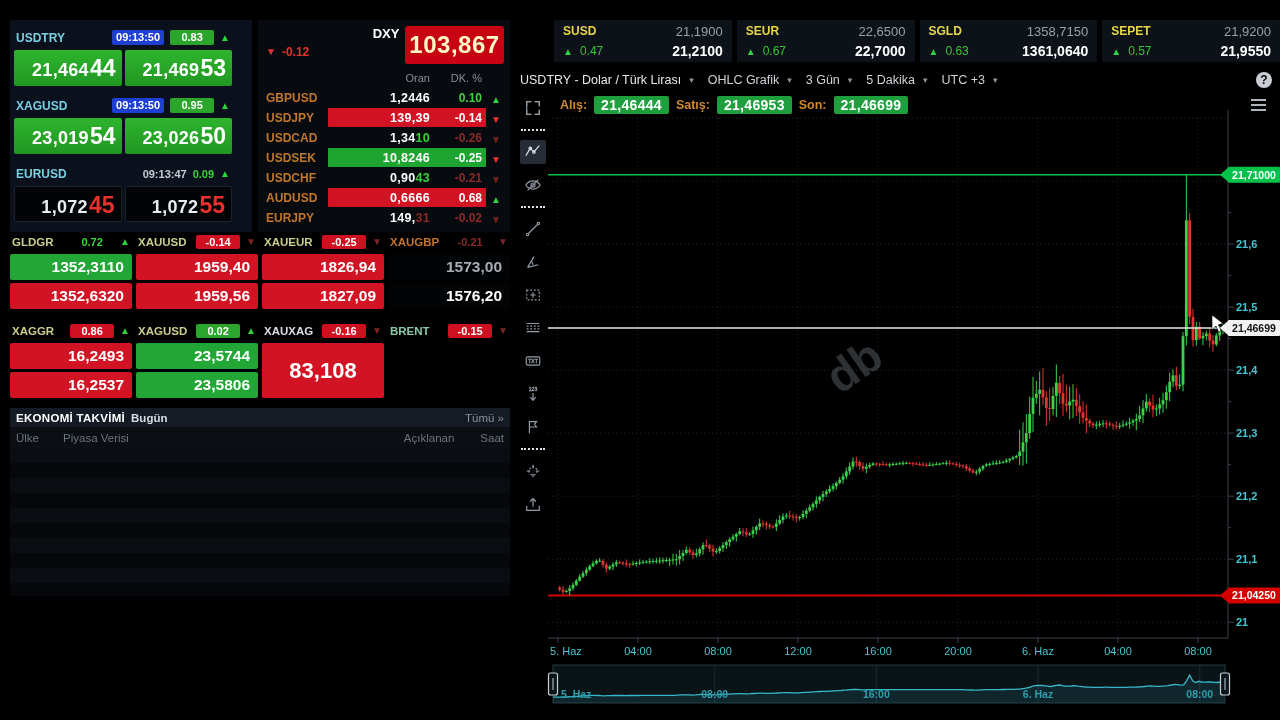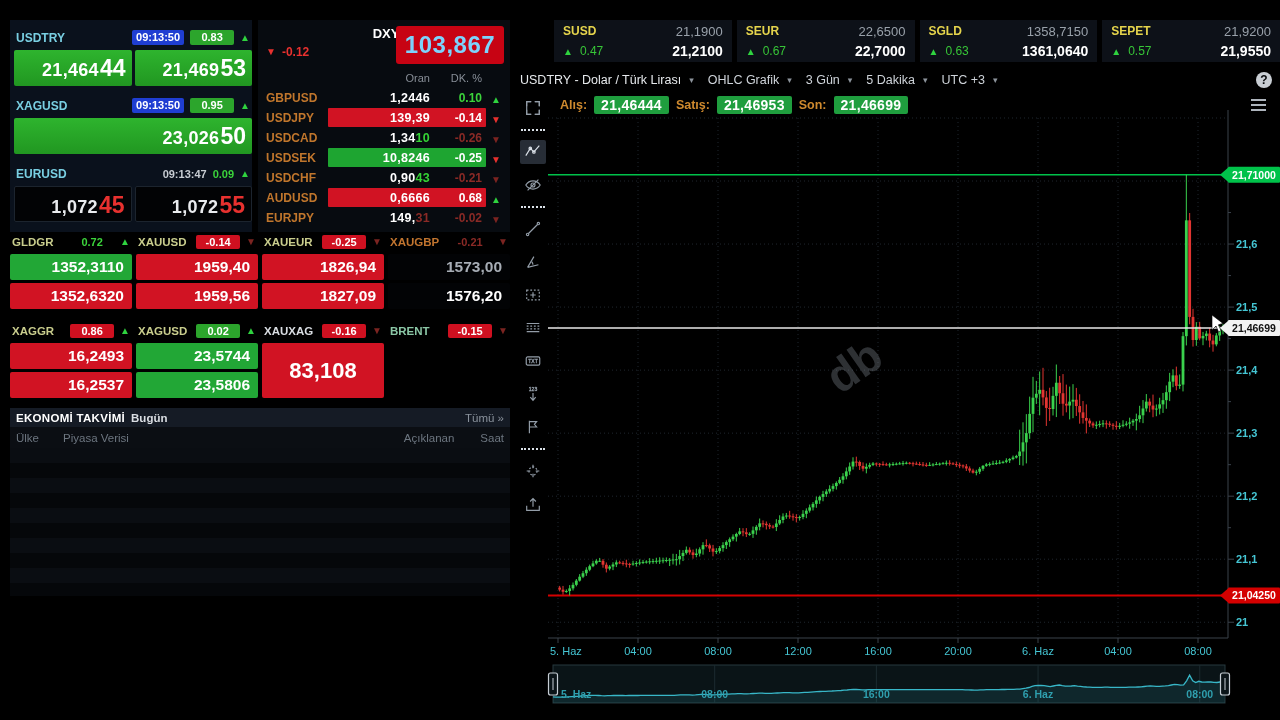--- a/index.html
+++ b/index.html
@@ -13,21 +13,21 @@
   .tb-r { display:flex; align-items:center; justify-content:space-between; line-height:17px; }
   .tb-label { color:#e5d44c; font-weight:bold; font-size:12px; }
   .tb-prev { color:#99a1aa; font-size:13px; }
   .tb-pct { color:#37c537; font-size:12px; display:flex; align-items:center; gap:7px; }
   .tb-val { color:#fff; font-weight:bold; font-size:14px; }
 
   .arr { font-size:10px; line-height:10px; }
   .arr.g { color:#2fd33f; } .arr.r { color:#e8312f; } .arr.d { color:#7c2421; }
 
   
-  .quotes { position:absolute; left:10px; top:20px; width:242px; height:212px; background:#0a111c; padding:9px 0 0 4px; }
+  .quotes { position:absolute; left:10px; top:20px; width:242px; height:212px; background:#0a111c; padding:9px 20px 0 4px; }
   .q-tile { margin-bottom:11px; }
   .q-head { display:flex; align-items:center; height:17px; padding:0 2px; gap:6px; }
   .q-pair { color:#79cfe2; font-weight:bold; font-size:12px; flex:1; }
   .q-time { color:#c7ccd2; font-size:11px; font-weight:bold; }
   .q-time.badge { background:#1f3ed2; color:#fff; padding:0 4px; border-radius:2px; line-height:15px; }
   .q-pct { font-size:11px; font-weight:bold; color:#3bd43b; text-align:center; }
   .q-pct.badge { background:#2ca52c; color:#fff; min-width:44px; border-radius:2px; line-height:15px; }
   .q-prices { display:flex; gap:3px; margin-top:4px; }
   .q-box { flex:1; height:36px; display:flex; align-items:baseline; justify-content:flex-end; padding:5px 6px 0 0; border-radius:2px; }
   .q-box.green { background:linear-gradient(#2eb42e,#219721); }
@@ -35,22 +35,22 @@
   .q-main { color:#fff; font-weight:bold; font-size:18px; letter-spacing:.3px; }
   .q-frac { color:#fff; font-weight:bold; font-size:23px; margin-left:1px; }
   .q-box.dark .q-main { color:#e9ebee; }
   .q-box.dark .q-frac { color:#e8312f; }
 
   
   .dxy { position:absolute; left:258px; top:20px; width:252px; height:212px; background:#070b10; padding:6px 4px 0 8px; }
   .dxy-head { position:relative; height:44px; }
   .dxy-label { color:#fff; font-weight:bold; font-size:13px;text-align:center; }
   .dxy-chg { color:#e8312f; font-size:12px; font-weight:bold; margin-top:4px; display:flex; gap:6px; align-items:center; }
-  .dxy-value { position:absolute; right:2px; top:0; width:108px; height:38px; background:#c70313; border-radius:3px;
-    color:#7dd3fc; font-weight:bold; font-size:24px; display:flex; align-items:center; justify-content:center; letter-spacing:.5px; }
+  .dxy-value { position:absolute; right:2px; top:0; width:99px; height:38px; background:#c70313; border-radius:3px;
+    color:#fef9c3; font-weight:bold; font-size:24px; display:flex; align-items:center; justify-content:center; letter-spacing:.5px; }
   .dxy-grid { display:grid; grid-template-columns:62px 1fr 56px 20px; align-items:center; height:19px; margin-bottom:1px; }
   .dxy-cols { color:#878e97; font-size:11px; height:16px; margin-bottom:2px; }
   .dxy-cols .h1 { grid-column:2; text-align:right; }
   .dxy-cols .h2 { grid-column:3; text-align:right; padding-right:4px; }
   .dxy-pair { color:#c0762c; font-weight:bold; font-size:12px; }
   .dxy-fill { grid-column:2/4; display:grid; grid-template-columns:1fr 56px; align-items:center; height:19px; border-radius:1px; }
   .dxy-fill.red { background:#d11323; } .dxy-fill.green { background:#1ea531; }
   .dxy-val { text-align:right; color:#fff; font-weight:bold; font-size:12.5px; letter-spacing:.3px; }
   .dxy-hl-g { color:#35d435; } .dxy-hl-d { color:#8b2a26; }
   .dxy-pct { text-align:right; padding-right:4px; font-weight:bold; font-size:12px; color:#fff; }
@@ -186,20 +186,24 @@
         </div>
       </div>
       <div class="q-tile">
         <div class="q-head">
           <span class="q-pair">XAGUSD</span>
           <span class="q-time badge">09:13:50</span>
           <span class="q-pct badge">0.95</span>
           <span class="arr g">▲</span>
         </div>
         <div class="q-prices">
+          <div class="q-box green">
+            <span class="q-main">23,019</span>
+            <span class="q-frac">54</span>
+          </div>
           <div class="q-box green">
             <span class="q-main">23,026</span>
             <span class="q-frac">50</span>
           </div>
         </div>
       </div>
       <div class="q-tile">
         <div class="q-head">
           <span class="q-pair">EURUSD</span>
           <span class="q-time">09:13:47</span>

